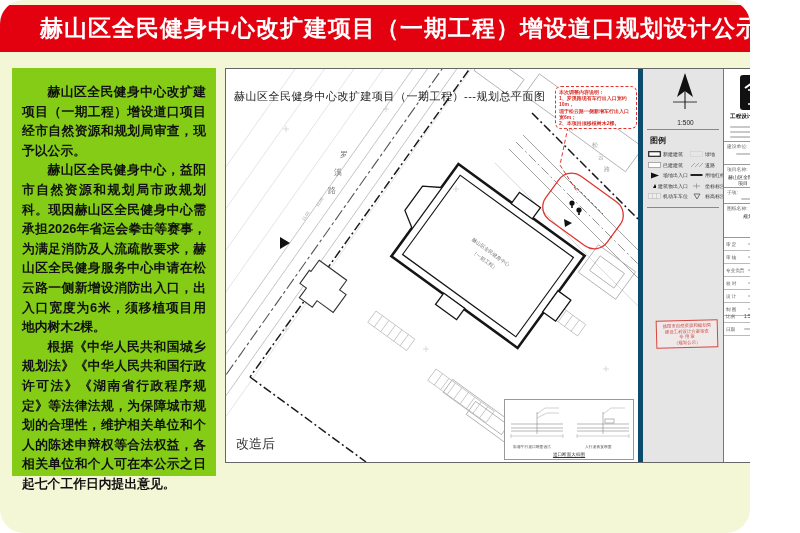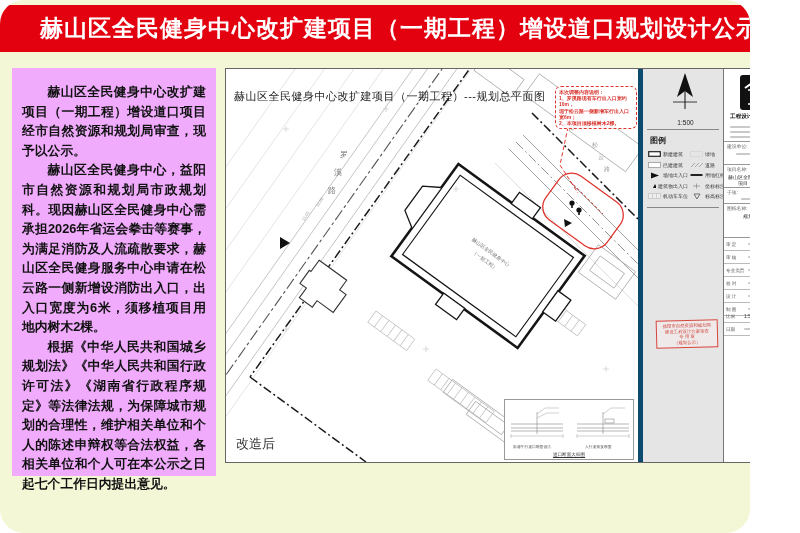--- a/index.html
+++ b/index.html
@@ -6,21 +6,21 @@
   .page{position:relative;width:750px;height:533px;background:#f4f7d6;overflow:hidden;
         font-family:"Liberation Sans",sans-serif;border-radius:24px;}
   
   .titlebar{position:absolute;left:0;top:5px;width:800px;height:47px;background:#e3000f;
             display:flex;align-items:center;justify-content:center;}
   .titlebar .t{color:#ffffff;font-size:23px;font-weight:bold;letter-spacing:1px;white-space:nowrap;}
   .footerbar{position:absolute;left:0;top:477px;width:800px;height:56px;background:#e3000f;
              display:flex;align-items:center;justify-content:center;}
   .footerbar .t{color:#ffffff;font-size:14px;font-weight:bold;white-space:nowrap;}
   
-  .notice{position:absolute;left:12px;top:68px;width:204px;height:408px;background:#f0abfc;
+  .notice{position:absolute;left:12px;top:68px;width:204px;height:408px;background:#84cc16;
           box-sizing:border-box;padding:14px 10px 16px 10px;}
   .notice p{margin:0;text-indent:2em;font-size:12.8px;line-height:19.6px;font-weight:bold;
             color:#111;text-align:justify;}
   
   .sheet{position:absolute;left:225px;top:68px;width:566px;height:395px;background:#ffffff;
          border:1px solid #666;box-sizing:border-box;}
   .drawtitle{position:absolute;left:8px;top:20px;font-family:Liberation Sans, sans-serif;
              font-size:11px;color:#222;letter-spacing:.5px;white-space:nowrap;z-index:5;}
   .afterlabel{position:absolute;left:10px;top:366px;font-family:Liberation Sans, sans-serif;
               font-size:13px;color:#333;z-index:5;}

